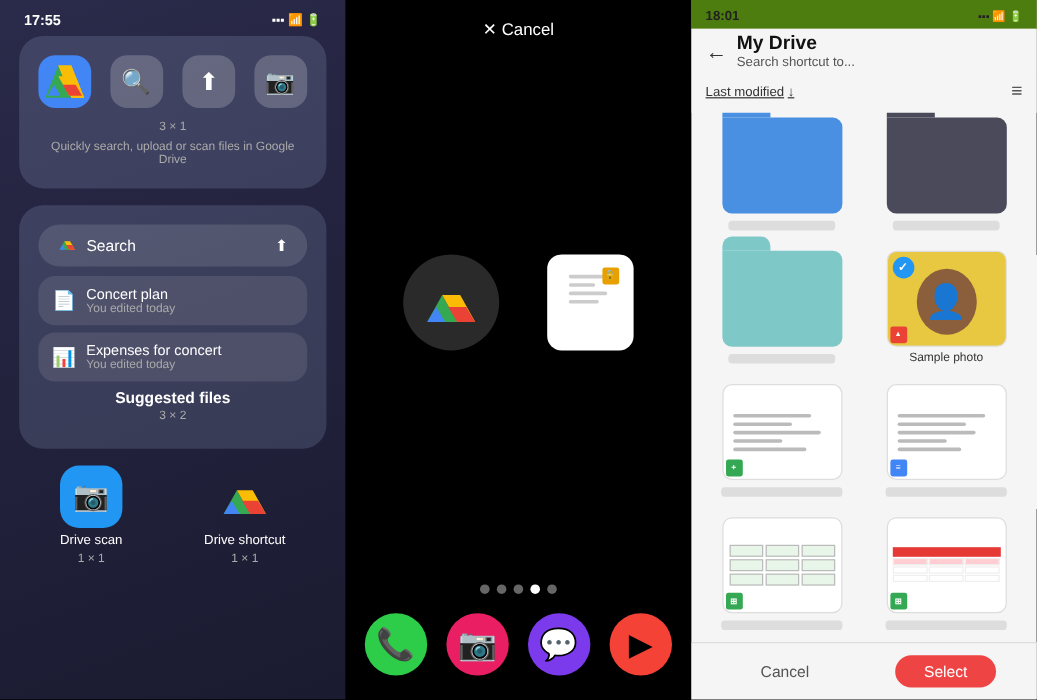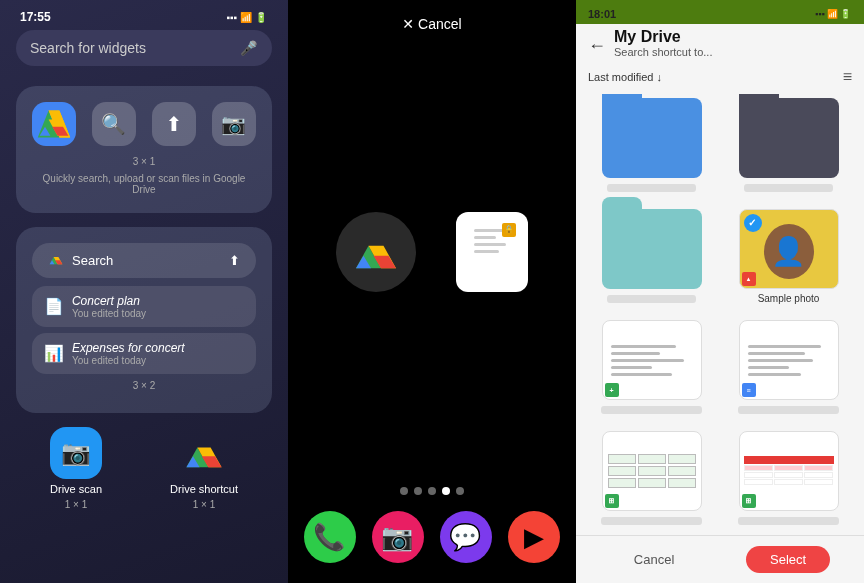--- a/index.html
+++ b/index.html
@@ -95,21 +95,21 @@
       background: rgba(255,255,255,0.1);
       border-radius: 14px;
       padding: 8px 12px;
       display: flex;
       align-items: center;
       gap: 8px;
       margin-bottom: 6px;
     }
     .file-icon { font-size: 16px; }
     .file-text { display: flex; flex-direction: column; }
-    .file-name { color: white; font-size: 12px; font-weight: 500; font-style: italic; }
+    .file-name { color: white; font-size: 12px; font-weight: 500; }
     .file-sub { color: #aaa; font-size: 10px; }
 
     .bottom-widgets {
       display: flex;
       justify-content: space-around;
       margin-top: 8px;
     }
     .bottom-widget-item {
       display: flex;
       flex-direction: column;
@@ -222,21 +222,21 @@
     .p3-title { display: flex; flex-direction: column; }
     .p3-title-main { font-size: 16px; font-weight: 700; color: #111; }
     .p3-title-sub { font-size: 11px; color: #555; }
     .p3-toolbar {
       display: flex;
       justify-content: space-between;
       align-items: center;
       padding: 4px 12px 8px;
       background: #f5f5f5;
     }
-    .p3-sort { font-size: 11px; color: #333; display: flex; align-items: center; gap: 3px; }
+    .p3-sort { font-size: 11px; color: #333; display: flex; align-items: center; gap: 3px; text-decoration: underline; }
     .p3-list-icon { font-size: 16px; color: #555; }
 
     .p3-grid {
       display: grid;
       grid-template-columns: 1fr 1fr;
       gap: 10px;
       padding: 4px 12px;
       overflow-y: auto;
       flex: 1;
     }
@@ -345,24 +345,20 @@
 <div class="panel1">
   <div class="panel1-status">
     <span>17:55</span>
     <div class="status-icons">
       <span style="color:white;font-size:10px;">▪▪▪</span>
       <span style="color:white;font-size:10px;">📶</span>
       <span style="color:white;font-size:10px;">🔋</span>
     </div>
   </div>
 
-  <div class="search-bar">
-    <span>Search for widgets</span>
-    <span class="mic-icon">🎤</span>
-  </div>
 
   <div class="widget-card">
     <div class="widget-icons-row">
       <div class="widget-icon-circle drive-blue">
 
         <svg class="drive-logo" viewBox="0 0 40 34">
           <polygon points="20,2 38,32 2,32" fill="none" stroke="#34a853" stroke-width="0"></polygon>
           <polygon points="14,2 26,2 38,32 26,32" fill="#fbbc05"></polygon>
           <polygon points="2,32 14,2 26,32" fill="#34a853"></polygon>
           <polygon points="14,2 26,2 38,32 26,32" fill="#fbbc05"></polygon>
@@ -409,20 +405,21 @@
     </div>
 
     <div class="file-item">
       <span class="file-icon" style="color:#34a853;">📊</span>
       <div class="file-text">
         <span class="file-name">Expenses for concert</span>
         <span class="file-sub">You edited today</span>
       </div>
     </div>
 
+    <div class="widget-title">Suggested files</div>
     <div class="widget-size">3 × 2</div>
   </div>
 
   <div class="bottom-widgets">
     <div class="bottom-widget-item">
       <div class="bottom-widget-icon scan-blue">📷</div>
       <span class="bottom-widget-label">Drive scan</span>
       <span class="bottom-widget-size">1 × 1</span>
     </div>
     <div class="bottom-widget-item">

